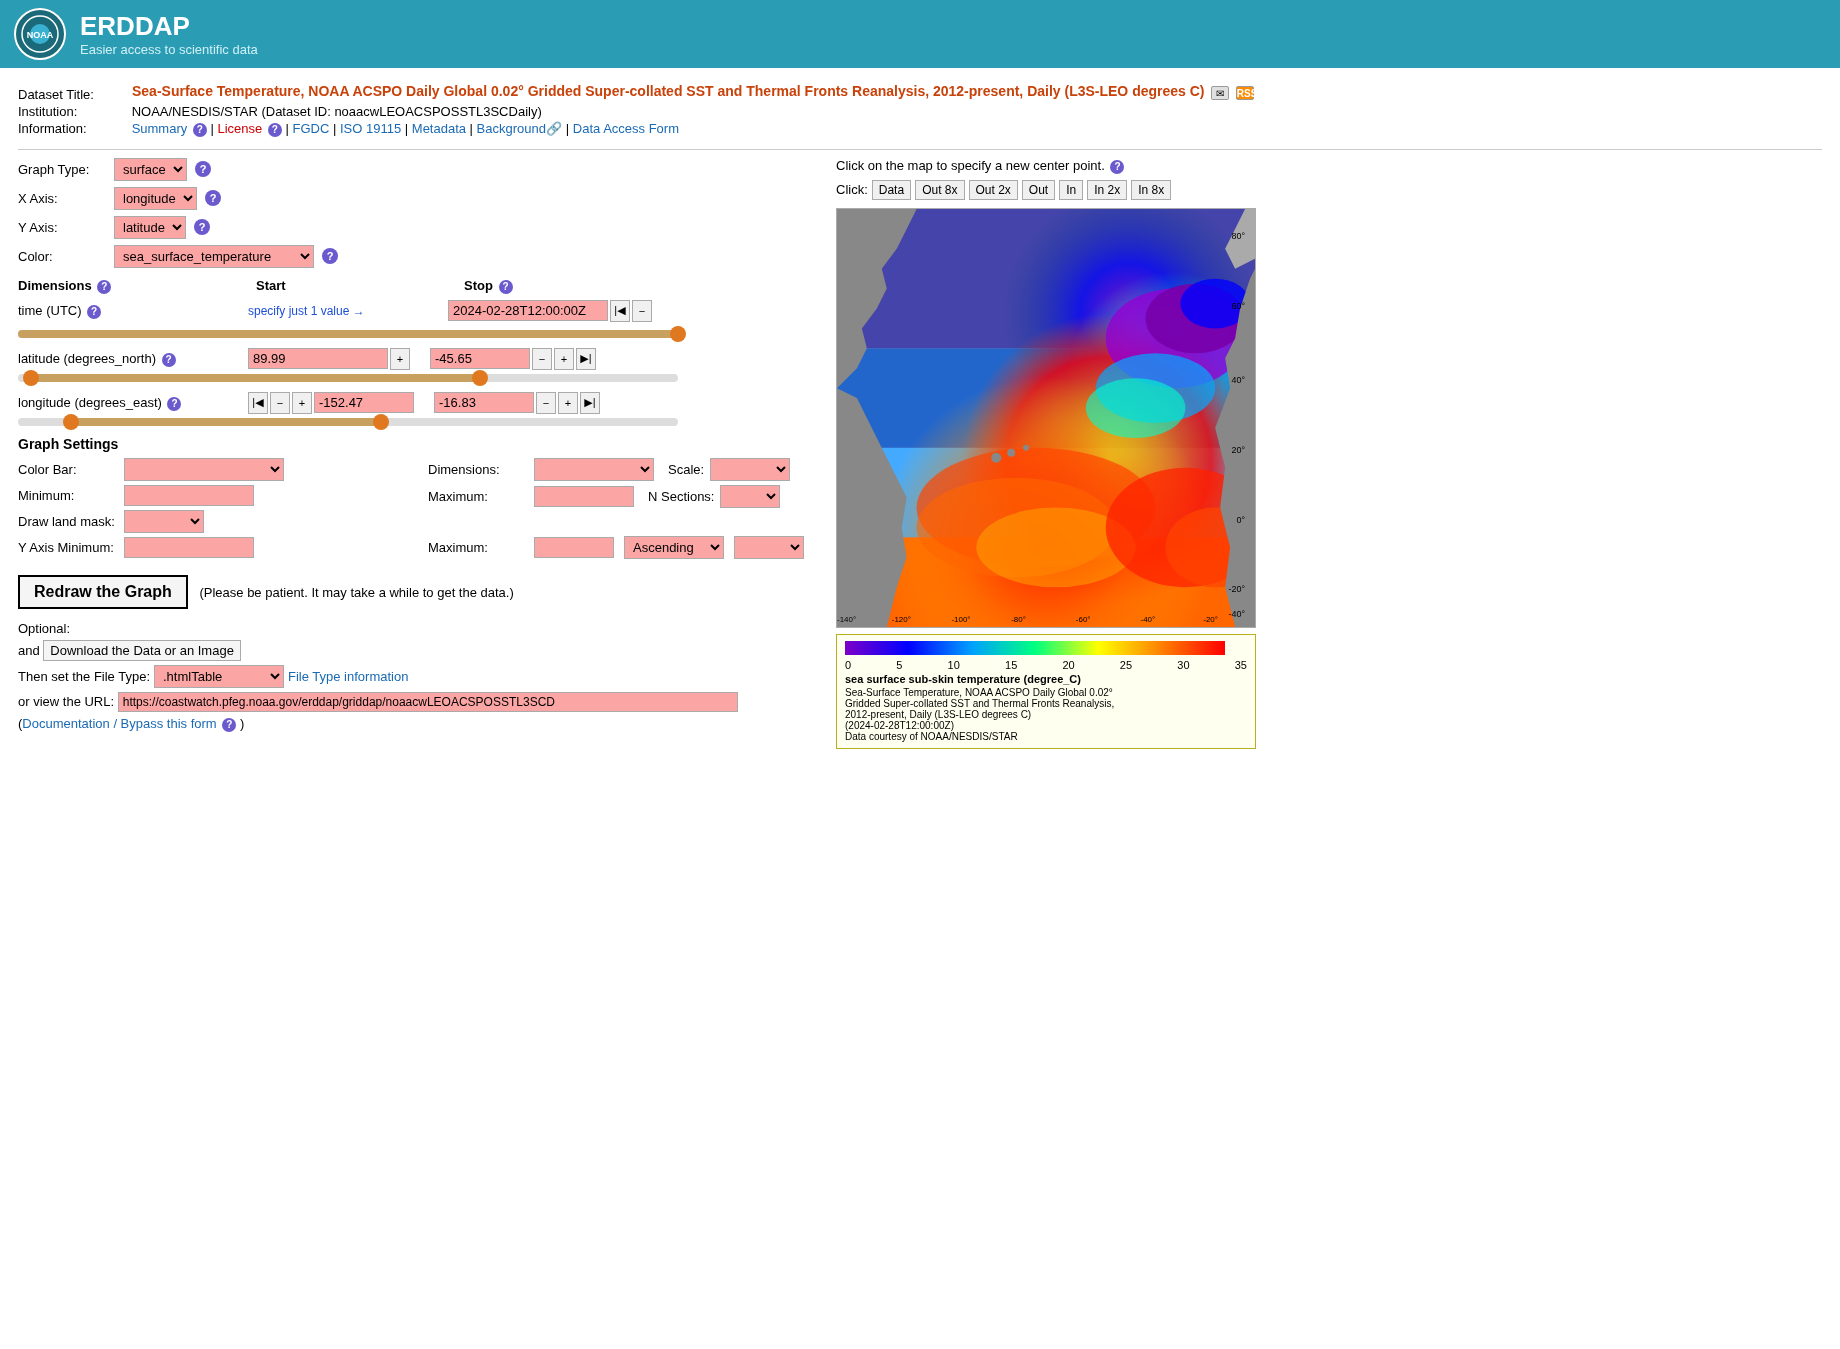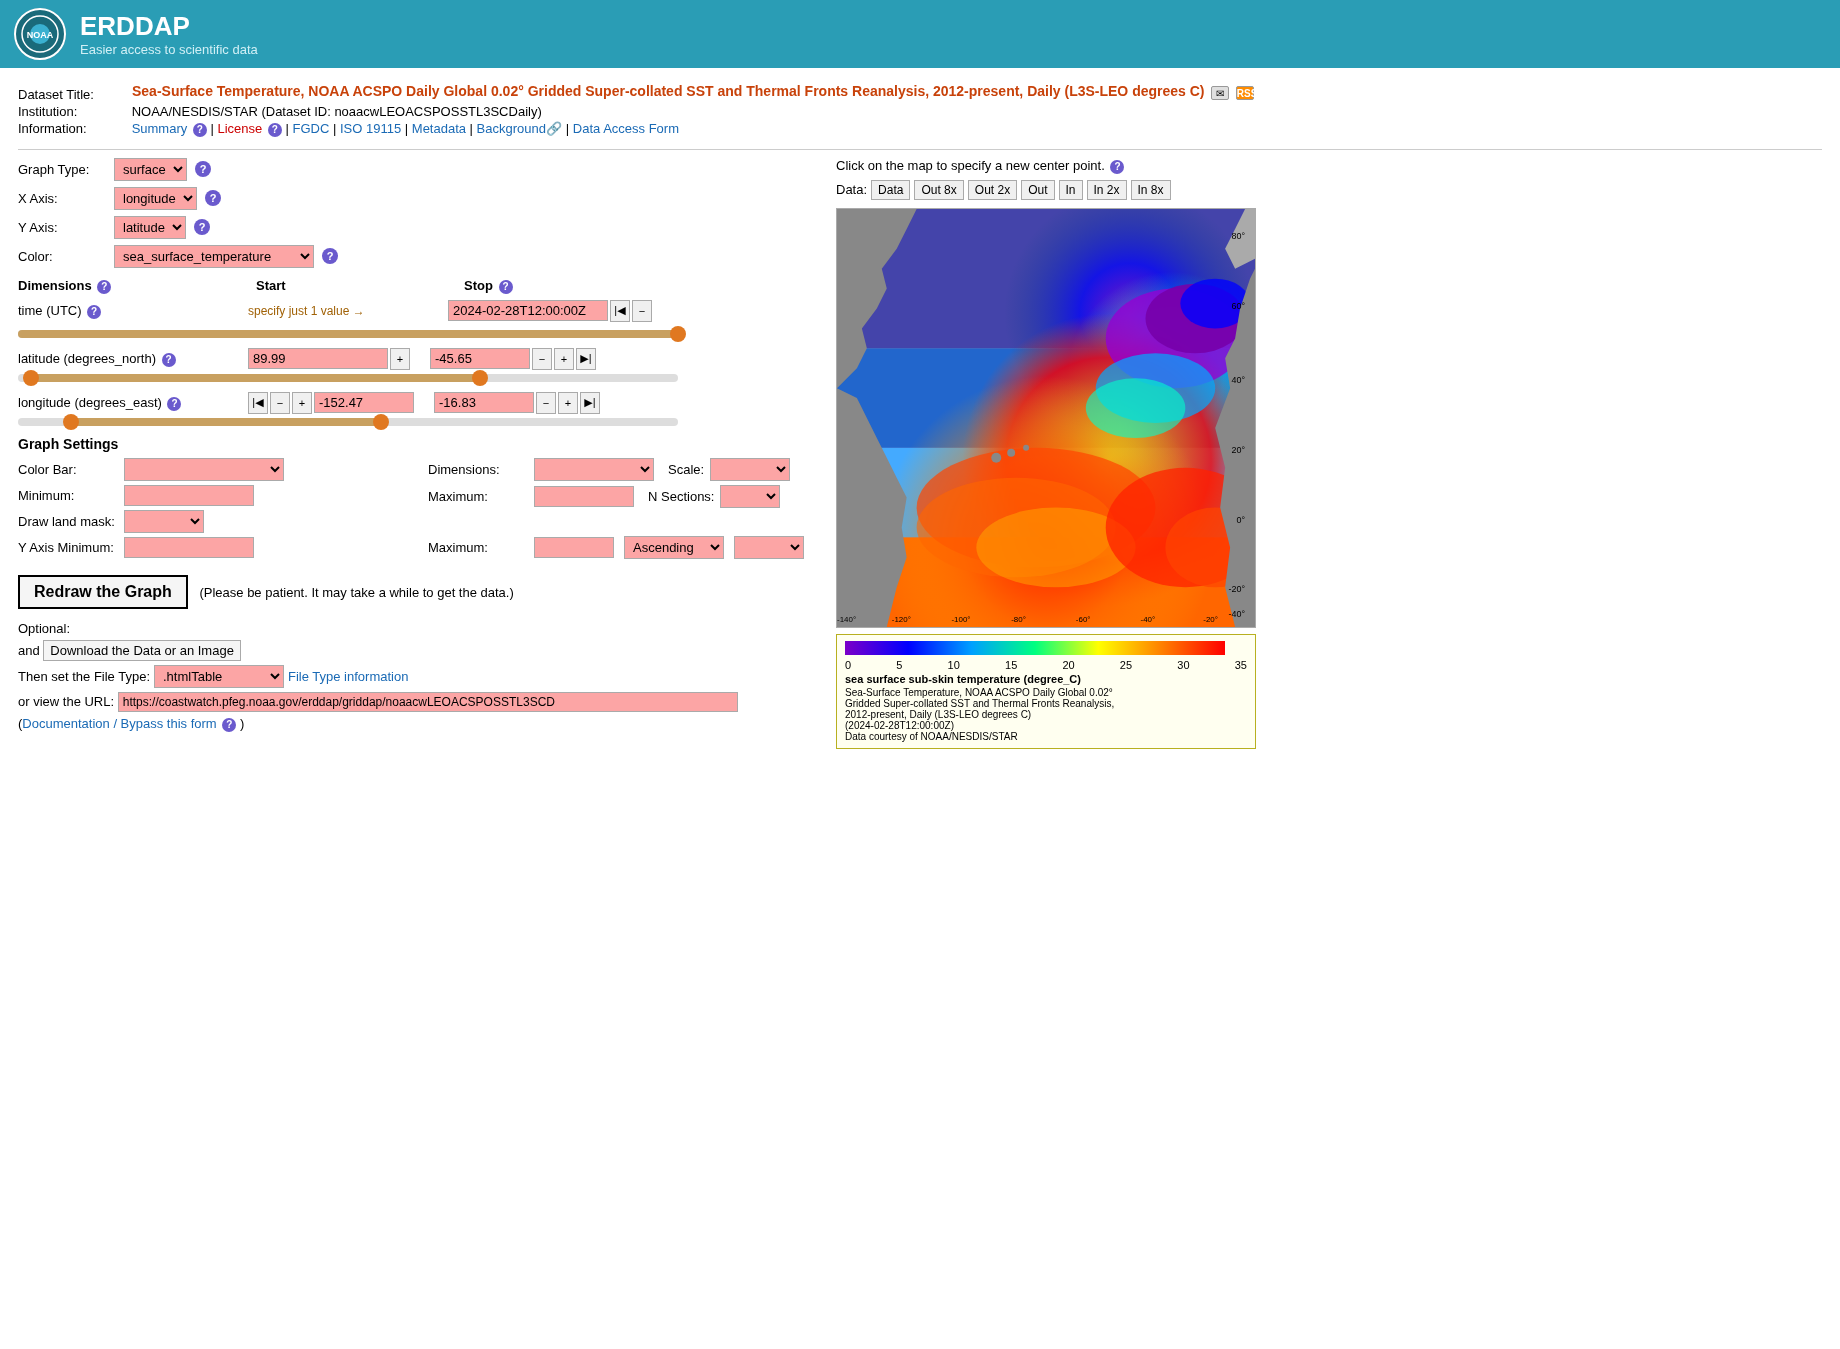--- a/index.html
+++ b/index.html
@@ -218,21 +218,21 @@
             <span>Stop</span>
             <span class="help-icon" style="width:14px;height:14px;font-size:10px;line-height:14px;">?</span>
           </span>
         </div>
 
         <div style="display:grid; grid-template-columns: 230px 200px 260px; align-items:center; margin-bottom:8px;">
           <span>
             time (UTC)
             <span class="help-icon" style="width:14px;height:14px;font-size:10px;line-height:14px;">?</span>
           </span>
-          <span style="color:#a16207; font-size:12px;">specify just 1 value →</span>
+          <span style="color:#1d4ed8; font-size:12px;">specify just 1 value →</span>
           <div style="display:flex; align-items:center; gap:2px;">
             <input type="text" value="2024-02-28T12:00:00Z" style="width: 160px;">
             <button class="nav-btn">|◀</button>
             <button class="nav-btn">−</button>
           </div>
         </div>
 
         <div style="margin-bottom:10px;">
           <div class="slider-track" style="width:660px; position:relative;">
             <div class="slider-fill" style="left:0%; width:100%;"></div>
@@ -372,21 +372,21 @@
 
     </div>
 
     <div id="right-panel">
       <div id="click-info">
         <strong>Click</strong>
         <span> on the map to specify a new center point.</span>
         <span class="help-icon" style="width:14px;height:14px;font-size:10px;line-height:14px;">?</span>
       </div>
       <div class="zoom-row">
-        <span>Data:</span>
+        <span>Click:</span>
         <button class="zoom-btn">Data</button>
         <button class="zoom-btn">Out 8x</button>
         <button class="zoom-btn">Out 2x</button>
         <button class="zoom-btn">Out</button>
         <button class="zoom-btn">In</button>
         <button class="zoom-btn">In 2x</button>
         <button class="zoom-btn">In 8x</button>
       </div>
 
       <div id="map-container">

